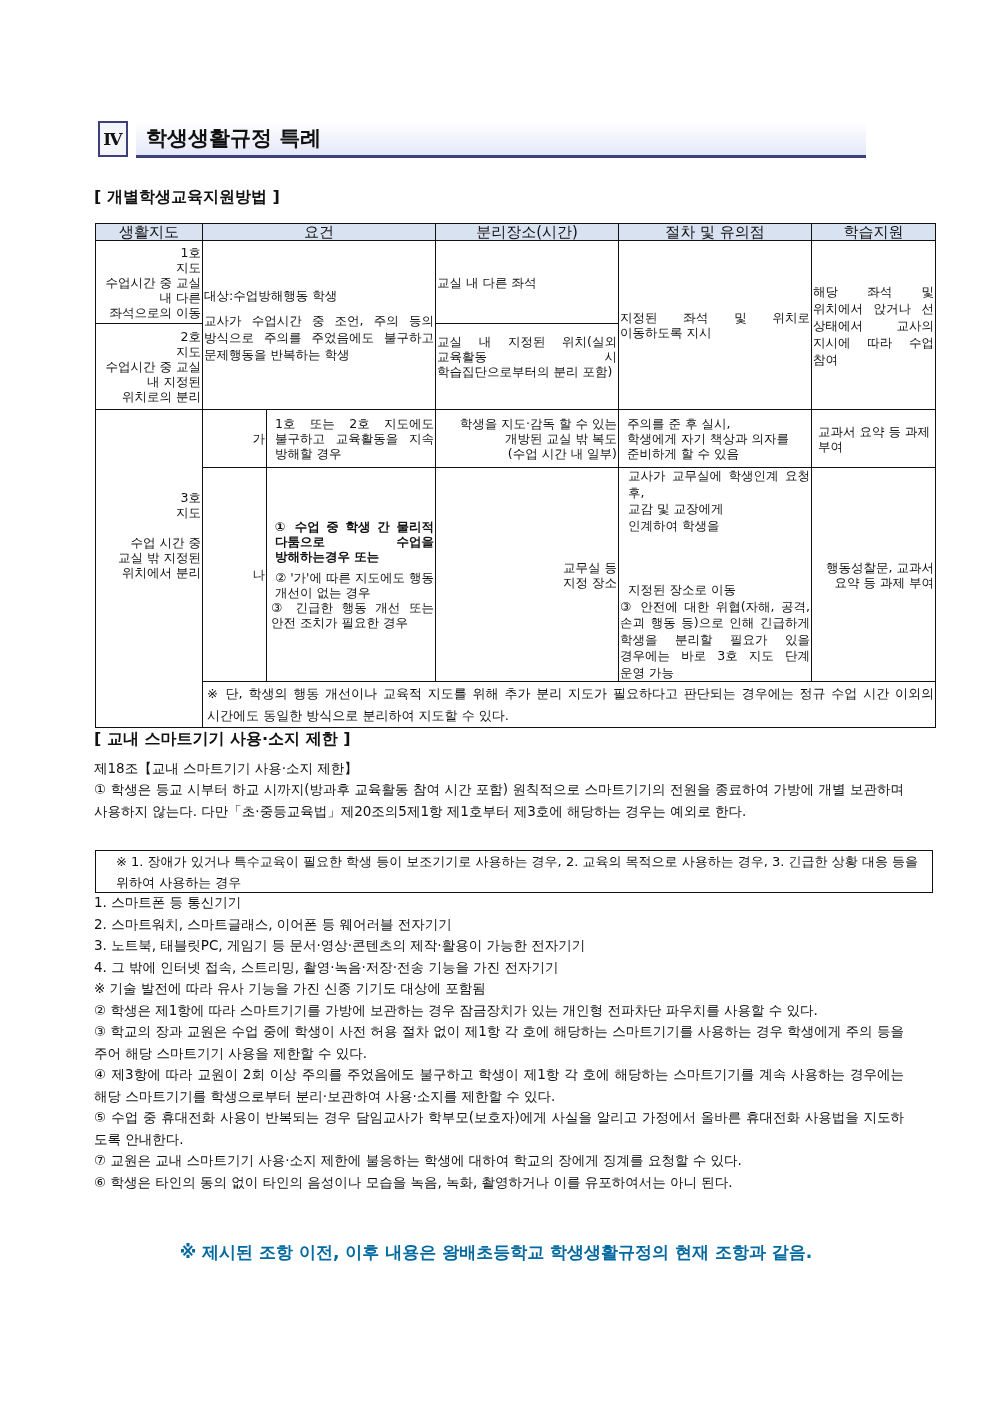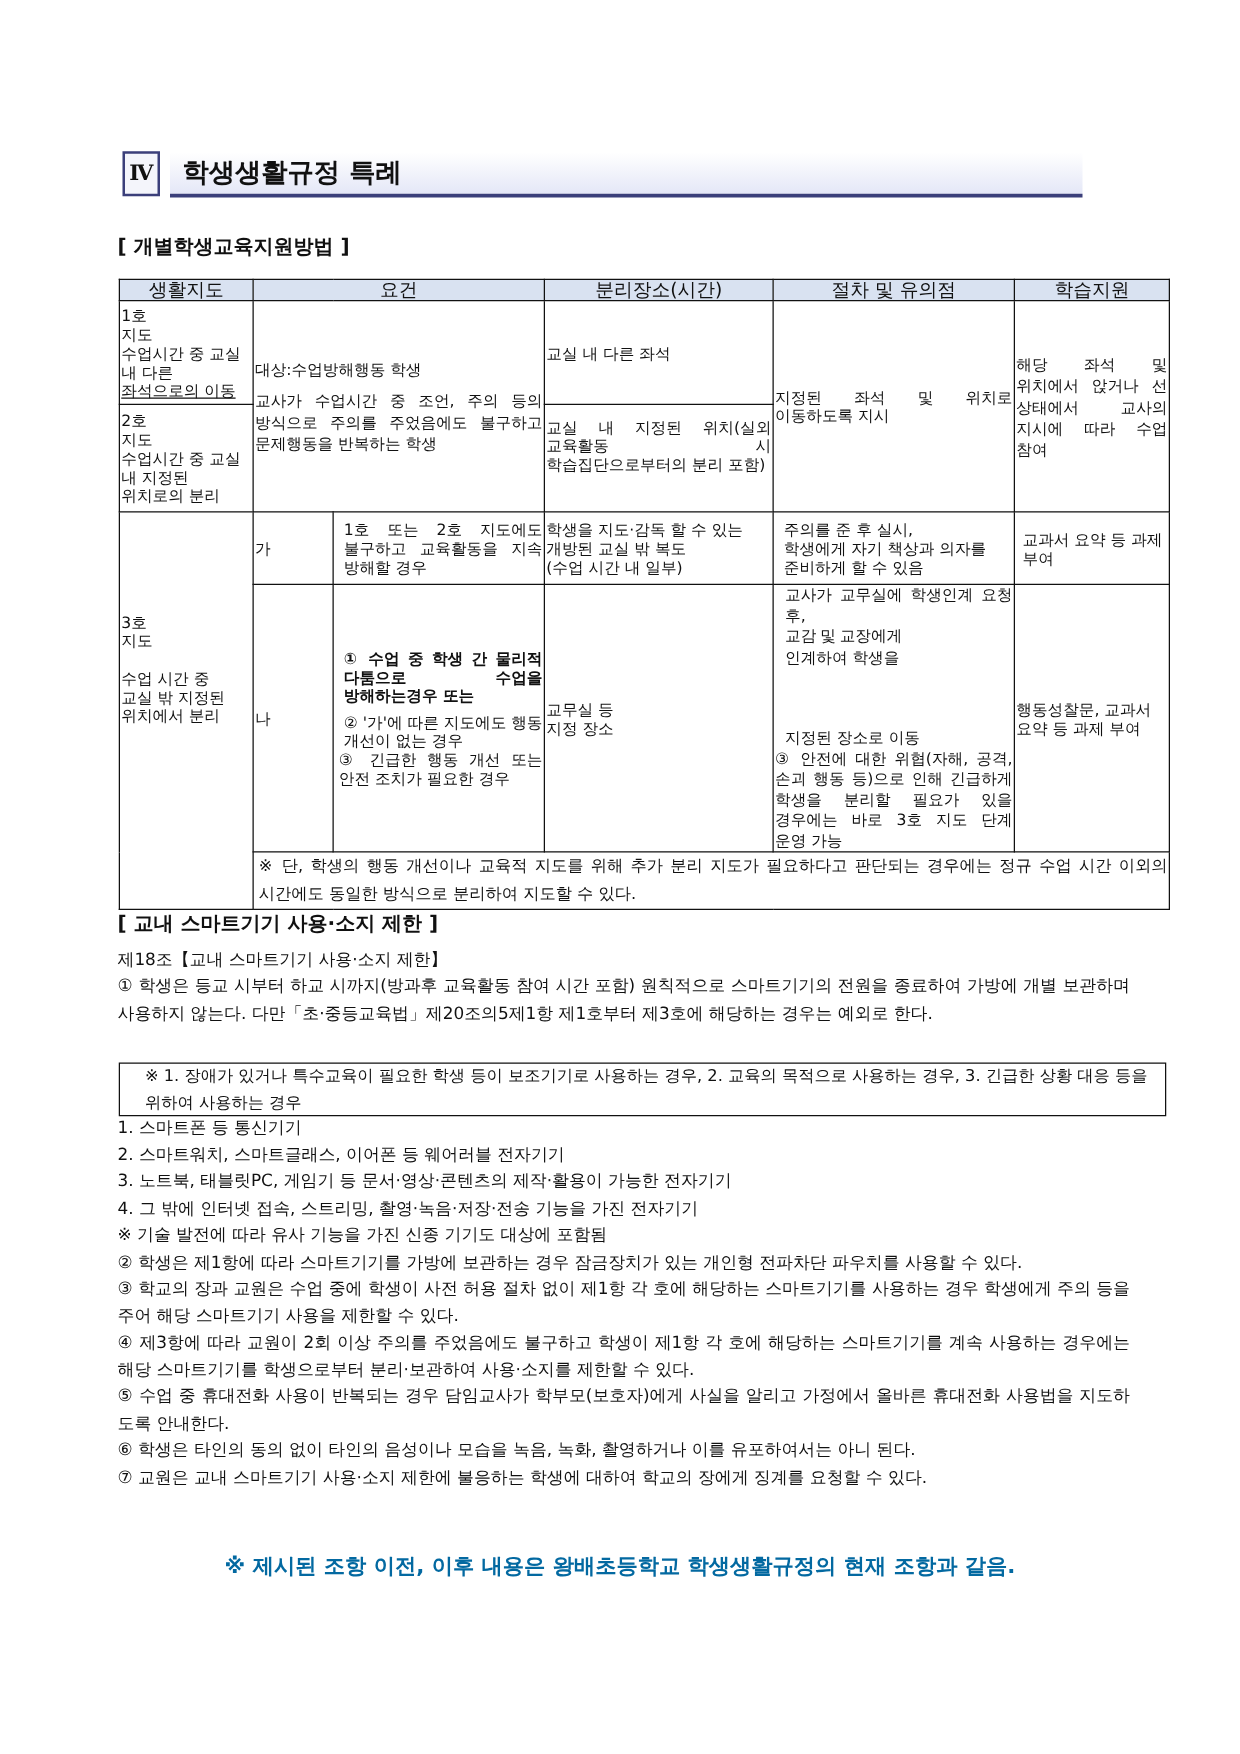--- a/index.html
+++ b/index.html
@@ -36,21 +36,21 @@
     font-size: 12.5px; line-height: 15px;
   }
   table.guide td, table.guide th {
     border: 1px solid #111; padding: 0 1px; vertical-align: middle;
     overflow: hidden; word-break: keep-all;
   }
   table.guide th {
     background: #d9e2f1; font-size: 15px; font-weight: normal;
     height: 16px; line-height: 16px; text-align: center; padding: 0;
   }
-  .c { text-align: left; }
+  .c { text-align: right; }
   .j { text-align: justify; }
   .note-row td { font-size: 13px; line-height: 22px; }
 
   
   .txt { font-size: 13.5px; line-height: 21.5px; left: 94px; width: 810px; }
   .notebox {
     left: 95px; top: 850px; width: 838px; height: 43px; box-sizing: border-box;
     border: 1px solid #111; font-size: 13px; line-height: 21px; padding: 0 8px 0 20px;
   }
   .red-note {
@@ -83,21 +83,21 @@
     <th>분리장소(시간)</th>
     <th>절차 및 유의점</th>
     <th>학습지원</th>
   </tr>
   <tr style="height:83px">
     <td class="c">
       <div>1호</div>
       <div>지도</div>
       <div>수업시간 중 교실</div>
       <div>내 다른</div>
-      <div style="text-decoration: underline;">좌석으로의 이동</div>
+      <div style="">좌석으로의 이동</div>
     </td>
     <td colspan="2" rowspan="2" class="j" style="line-height:17px;">
       <div style="margin-bottom:8px;">대상:수업방해행동 학생</div>
       <div>교사가 수업시간 중 조언, 주의 등의 방식으로 주의를 주었음에도 불구하고 문제행동을 반복하는 학생</div>
     </td>
     <td>교실 내 다른 좌석</td>
     <td rowspan="2" class="j">지정된 좌석 및 위치로 이동하도록 지시</td>
     <td rowspan="2" class="j" style="line-height:17px;">해당 좌석 및 위치에서 앉거나 선 상태에서 교사의 지시에 따라 수업 참여</td>
   </tr>
   <tr style="height:86px">
@@ -137,21 +137,21 @@
       <div style="padding-left:4px; margin-bottom:6px;font-weight:bold;">① 수업 중 학생 간 물리적 다툼으로 수업을 방해하는경우 또는</div>
       <div style="padding-left:4px;">② '가'에 따른 지도에도 행동 개선이 없는 경우</div>
       <div>③ 긴급한 행동 개선 또는 안전 조치가 필요한 경우</div>
     </td>
     <td class="c">
       <div>교무실 등</div>
       <div>지정 장소</div>
     </td>
     <td class="j" style="line-height:16.5px;">
       <div style="padding-left:8px;">교사가 교무실에 학생인계 요청 후,</div>
-      <div style="padding-left:8px;font-family:Liberation Serif, serif;">교감 및 교장에게</div>
+      <div style="padding-left:8px;">교감 및 교장에게</div>
       <div style="padding-left:8px;">인계하여 학생을</div>
       <div style="padding-left:8px;margin-top:48px;">지정된 장소로 이동</div>
       <div>③ 안전에 대한 위협(자해, 공격, 손괴 행동 등)으로 인해 긴급하게 학생을 분리할 필요가 있을 경우에는 바로 3호 지도 단계 운영 가능</div>
     </td>
     <td class="c">행동성찰문, 교과서 요약 등 과제 부여</td>
   </tr>
   <tr class="note-row" style="height:46px">
     <td colspan="5" class="j" style="padding-left:4px;">※ 단, 학생의 행동 개선이나 교육적 지도를 위해 추가 분리 지도가 필요하다고 판단되는 경우에는 정규 수업 시간 이외의 시간에도 동일한 방식으로 분리하여 지도할 수 있다.</td>
   </tr>
 </tbody>
@@ -167,17 +167,17 @@
 <div class="abs txt" style="top:892px;">
   <div>1. 스마트폰 등 통신기기</div>
   <div>2. 스마트워치, 스마트글래스, 이어폰 등 웨어러블 전자기기</div>
   <div>3. 노트북, 태블릿PC, 게임기 등 문서·영상·콘텐츠의 제작·활용이 가능한 전자기기</div>
   <div>4. 그 밖에 인터넷 접속, 스트리밍, 촬영·녹음·저장·전송 기능을 가진 전자기기</div>
   <div>※ 기술 발전에 따라 유사 기능을 가진 신종 기기도 대상에 포함됨</div>
   <div style="text-align:justify;">② 학생은 제1항에 따라 스마트기기를 가방에 보관하는 경우 잠금장치가 있는 개인형 전파차단 파우치를 사용할 수 있다.</div>
   <div style="text-align:justify;">③ 학교의 장과 교원은 수업 중에 학생이 사전 허용 절차 없이 제1항 각 호에 해당하는 스마트기기를 사용하는 경우 학생에게 주의 등을 주어 해당 스마트기기 사용을 제한할 수 있다.</div>
   <div style="text-align:justify;">④ 제3항에 따라 교원이 2회 이상 주의를 주었음에도 불구하고 학생이 제1항 각 호에 해당하는 스마트기기를 계속 사용하는 경우에는 해당 스마트기기를 학생으로부터 분리·보관하여 사용·소지를 제한할 수 있다.</div>
   <div style="text-align:justify;">⑤ 수업 중 휴대전화 사용이 반복되는 경우 담임교사가 학부모(보호자)에게 사실을 알리고 가정에서 올바른 휴대전화 사용법을 지도하도록 안내한다.</div>
+  <div>⑦ 교원은 교내 스마트기기 사용·소지 제한에 불응하는 학생에 대하여 학교의 장에게 징계를 요청할 수 있다.</div>
   <div>⑥ 학생은 타인의 동의 없이 타인의 음성이나 모습을 녹음, 녹화, 촬영하거나 이를 유포하여서는 아니 된다.</div>
-  <div>⑦ 교원은 교내 스마트기기 사용·소지 제한에 불응하는 학생에 대하여 학교의 장에게 징계를 요청할 수 있다.</div>
 </div>
 
 <div class="abs red-note">※ 제시된 조항 이전, 이후 내용은 왕배초등학교 학생생활규정의 현재 조항과 같음.</div>
 
 </body></html>

